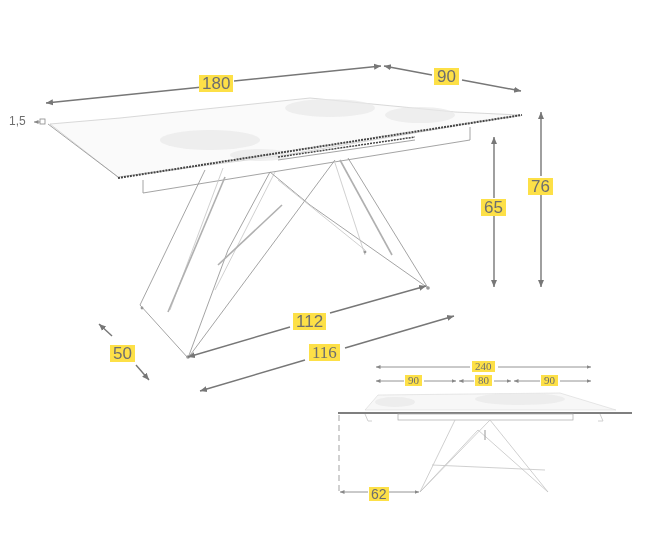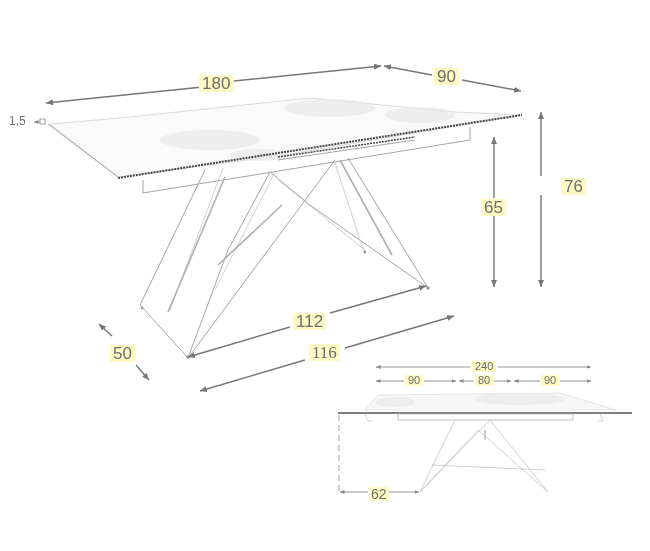--- a/index.html
+++ b/index.html
@@ -3,23 +3,23 @@
   <meta charset="utf-8">
   <style>
     html, body { margin: 0; padding: 0; background: #ffffff; }
     body { width: 650px; height: 551px; position: relative; overflow: hidden; font-family: "Liberation Sans", sans-serif; }
     svg { position: absolute; left: 0; top: 0; }
     .dim-line { stroke: #777; stroke-width: 1.4; fill: none; }
     .dim-line-thin { stroke: #888; stroke-width: 0.9; fill: none; }
     .table-line { stroke: #9a9a9a; stroke-width: 0.9; fill: none; }
     .table-line-light { stroke: #c4c4c4; stroke-width: 0.8; fill: none; }
     .edge-dark { stroke: #444; stroke-width: 2; stroke-dasharray: 2 1; fill: none; }
-    .label { position: absolute; color: #6e6e6e; background: #fef9c3; line-height: 1; white-space: nowrap; }
+    .label { position: absolute; color: #6e6e6e; background: #fde047; line-height: 1; white-space: nowrap; }
     .lbl-lg { font-size: 17px; padding: 0 3px; }
-    .lbl-sm { font-size: 11px; padding: 0 3px; }
+    .lbl-sm { font-size: 11px; padding: 0 3px; font-family: Liberation Serif, serif; }
     .marble { fill: #e8e8e8; opacity: 0.7; }
   </style>
 </head>
 <body>
 
 <svg width="650" height="551" viewBox="0 0 650 551">
   <defs>
     <marker id="arr" markerWidth="8" markerHeight="8" refX="7" refY="4" orient="auto-start-reverse" markerUnits="userSpaceOnUse">
       <path d="M0,1 L7,4 L0,7 Z" fill="#777"></path>
     </marker>
@@ -128,21 +128,21 @@
     <line x1="339" y1="415" x2="339" y2="491" stroke="#999" stroke-width="0.9" stroke-dasharray="6 4"></line>
     <line class="dim-line-thin" x1="340" y1="492" x2="368" y2="492" marker-start="url(#arrs)"></line>
     <line class="dim-line-thin" x1="385" y1="492" x2="419" y2="492" marker-end="url(#arrs)"></line>
   </g>
 </svg>
 
 <span class="label lbl-lg" style="left:199px;top:75px;">180</span>
 <span class="label lbl-lg" style="left:434px;top:68px;">90</span>
 <span class="label" style="left:9px;top:115px;font-size:12px;background:transparent;">1,5</span>
 <span class="label lbl-lg" style="left:481px;top:199px;text-align:center;">65</span>
-<span class="label lbl-lg" style="left:528px;top:178px;margin-left:33px;">76</span>
+<span class="label lbl-lg" style="left:528px;top:178px;">76</span>
 <span class="label lbl-lg" style="left:110px;top:345px;">50</span>
 <span class="label lbl-lg" style="left:293px;top:313px;text-align:right;">112</span>
 <span class="label lbl-lg" style="left:309px;top:344px;font-family:Liberation Serif, serif;">116</span>
 
 <span class="label lbl-sm" style="left:472px;top:361px;">240</span>
 <span class="label lbl-sm" style="left:405px;top:375px;">90</span>
 <span class="label lbl-sm" style="left:475px;top:375px;">80</span>
 <span class="label lbl-sm" style="left:541px;top:375px;">90</span>
 <span class="label" style="left:369px;top:487px;font-size:14px;padding:0 2px;">62</span>
 

